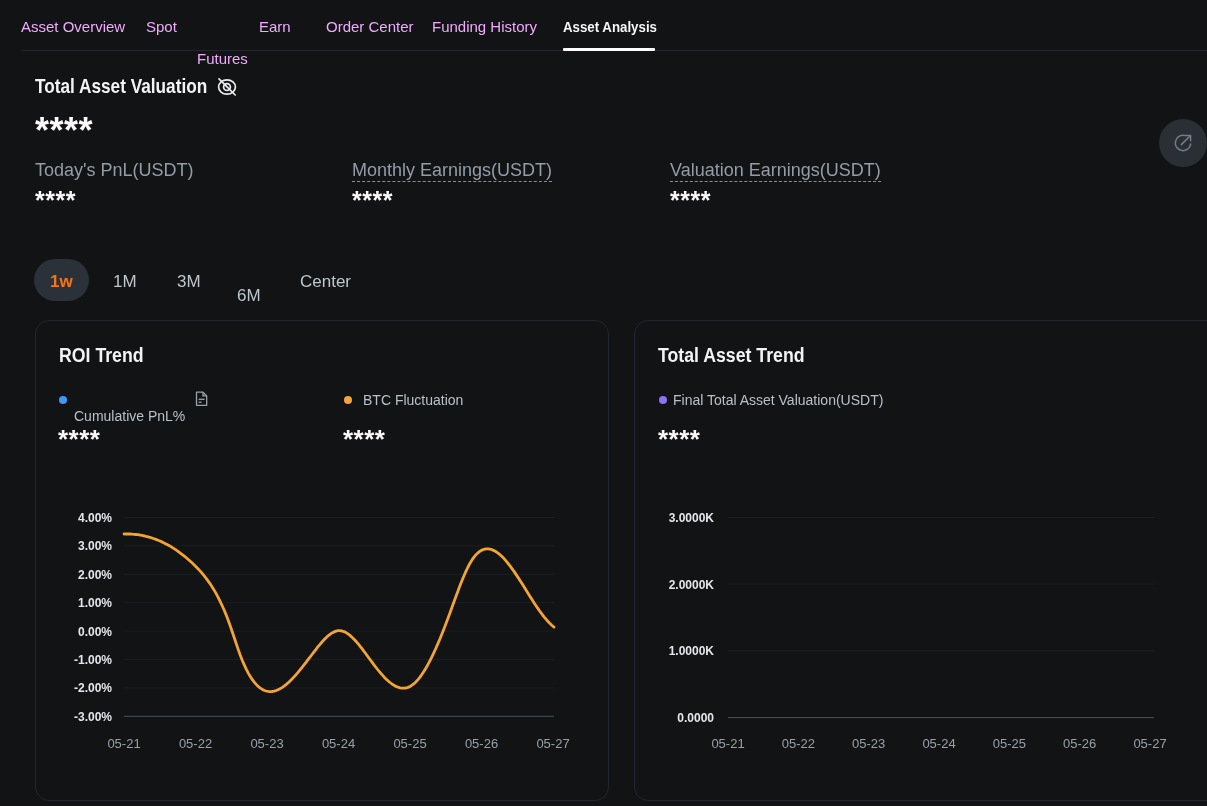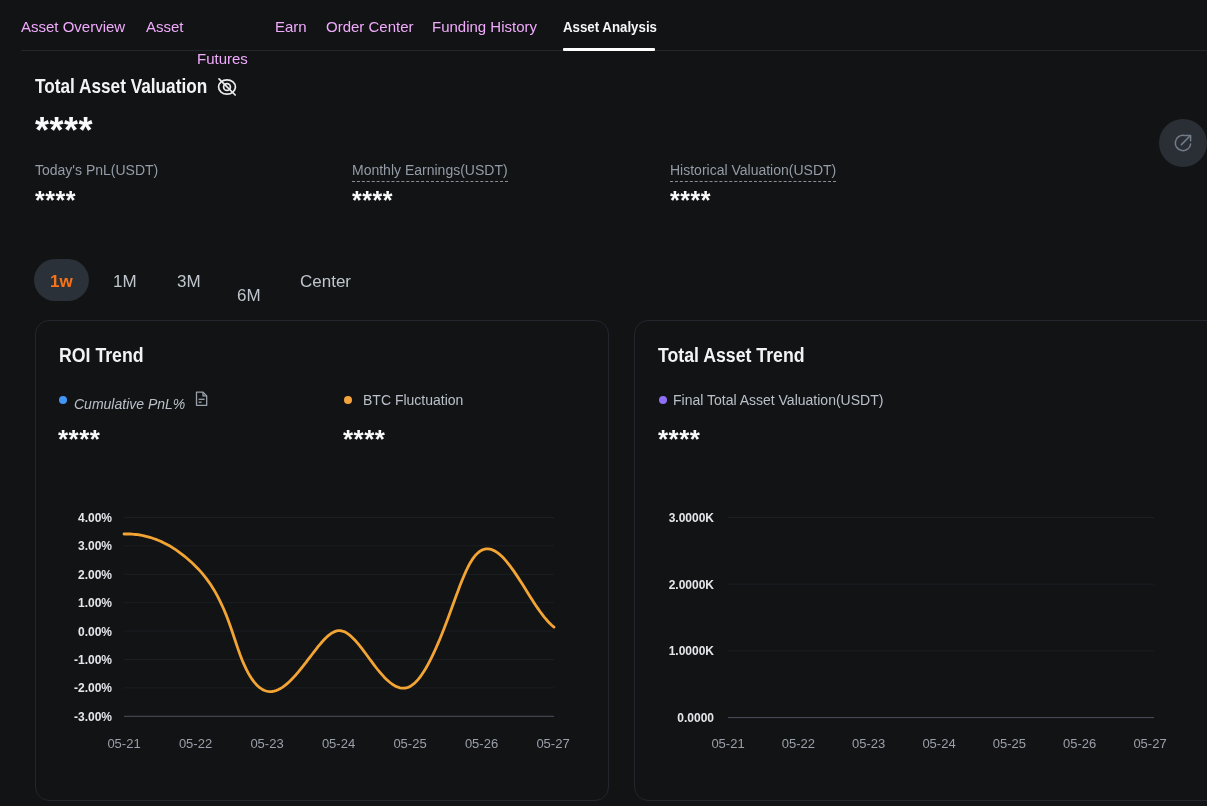--- a/index.html
+++ b/index.html
@@ -2,53 +2,53 @@
 <html><head>
 <meta charset="utf-8">
 <style>
   * { margin:0; padding:0; box-sizing:border-box; }
   html,body { width:1207px; height:806px; background:#121315; overflow:hidden;
     font-family:"Liberation Sans",sans-serif; position:relative; }
   .abs { position:absolute; }
   .tab { position:absolute; top:19px; font-size:15px; line-height:16px; color:#f0abfc; white-space:nowrap; }
   .tab.active { color:#F5F6F7; font-weight:700; display:inline-block; transform:scaleX(0.885); transform-origin:left; }
   .stars { position:absolute; color:#FAFAFA; font-weight:700; letter-spacing:0.5px; white-space:nowrap; }
-  .statlabel { position:absolute; font-size:14px; line-height:17px; color:#949CA7; white-space:nowrap; }
+  .statlabel { position:absolute; font-size:18px; line-height:17px; color:#949CA7; white-space:nowrap; }
   .dotted { border-bottom:1px dashed #878E99; padding-bottom:2px; }
   .rangetxt { position:absolute; font-size:17px; line-height:20px; color:#BFC5CC; white-space:nowrap; }
   .card { position:absolute; top:320px; height:481px; background:#121315;
     border:1px solid #23262E; border-radius:14px; }
   .cardtitle { position:absolute; font-size:20px; line-height:24px; font-weight:700; color:#F2F3F5; white-space:nowrap; transform:scaleX(0.885); transform-origin:left; }
   .legend { position:absolute; font-size:14px; line-height:17px; color:#B9C0C9; white-space:nowrap; }
   .dot { position:absolute; width:8px; height:8px; border-radius:50%; }
 </style>
 </head>
 <body>
 
 <div class="abs" style="left:21px;top:50px;width:1186px;height:1px;background:#23262C;"></div>
 <span class="tab" style="left:21px;">Asset Overview</span>
-<span class="tab" style="left:146px;">Asset</span>
+<span class="tab" style="left:146px;">Spot</span>
 <span class="tab" style="left:197px;margin-top:32px;">Futures</span>
-<span class="tab" style="left:275px;">Earn</span>
+<span class="tab" style="left:259px;">Earn</span>
 <span class="tab" style="left:326px;">Order Center</span>
 <span class="tab" style="left:432px;">Funding History</span>
 <span class="tab active" style="left:563px;">Asset Analysis</span>
 <div class="abs" style="left:563px;top:48px;width:92px;height:3px;background:#FFFFFF;border-radius:1px;"></div>
 
 <div class="abs" style="left:35px;top:74px;font-size:21px;line-height:23px;font-weight:700;color:#F2F3F5;transform:scaleX(0.82);transform-origin:left;white-space:nowrap;">Total Asset Valuation</div>
 <svg class="abs" style="left:216px;top:76px;" width="22" height="22" viewBox="0 0 22 22" fill="none" stroke="#EAECEF" stroke-width="1.7" stroke-linecap="round">
   <ellipse cx="11" cy="11" rx="8.4" ry="7.2"></ellipse>
   <circle cx="11" cy="11" r="3.4"></circle>
   <line x1="3" y1="2.8" x2="19.2" y2="19"></line>
 </svg>
 <div class="stars" style="left:35px;top:110px;font-size:36px;">****</div>
 
 <div class="statlabel" style="left:35px;top:162px;">Today's PnL(USDT)</div>
 <div class="statlabel dotted" style="left:352px;top:162px;">Monthly Earnings(USDT)</div>
-<div class="statlabel dotted" style="left:670px;top:162px;">Historical Valuation(USDT)</div>
+<div class="statlabel dotted" style="left:670px;top:162px;">Valuation Earnings(USDT)</div>
 <div class="stars" style="left:35px;top:186px;font-size:25px;">****</div>
 <div class="stars" style="left:352px;top:186px;font-size:25px;">****</div>
 <div class="stars" style="left:670px;top:186px;font-size:25px;">****</div>
 
 <div class="abs" style="left:1159px;top:119px;width:48px;height:48px;border-radius:50%;background:#2A2F36;"></div>
 <svg class="abs" style="left:1171px;top:131px;" width="24" height="24" viewBox="0 0 24 24" fill="none" stroke="#737C89" stroke-width="1.5" stroke-linecap="round" stroke-linejoin="round">
   <path d="M13.34 4.42 A7.7 7.7 0 1 0 19.63 13.07"></path>
   <path d="M10.4 13.6 L19.2 4.8"></path>
   <path d="M14.2 4.4 L19.6 4.4 L19.6 9.8"></path>
 </svg>
@@ -56,21 +56,21 @@
 <div class="abs" style="left:34px;top:259px;width:55px;height:42px;border-radius:21px;background:#2B3139;"></div>
 <div class="rangetxt" style="left:50px;top:272px;color:#f97316;font-weight:700;">1w</div>
 <div class="rangetxt" style="left:113px;top:272px;">1M</div>
 <div class="rangetxt" style="left:177px;top:272px;">3M</div>
 <div class="rangetxt" style="left:237px;top:286px;">6M</div>
 <div class="rangetxt" style="left:300px;top:272px;">Center</div>
 
 <div class="card" style="left:35px;width:574px;"></div>
 <div class="cardtitle" style="left:59px;top:343px;">ROI Trend</div>
 <div class="dot" style="left:59px;top:396px;background:#4195F5;"></div>
-<div class="legend" style="left:74px;top:396px;font-style:italic;">Cumulative PnL%</div>
+<div class="legend" style="left:74px;top:408px;">Cumulative PnL%</div>
 <svg class="abs" style="left:194px;top:391px;" width="15" height="16" viewBox="0 0 15 16" fill="none" stroke="#9AA2AD" stroke-width="1.3" stroke-linejoin="round">
   <path d="M2.5 1.2 H9 L12.7 4.9 V14.3 H2.5 Z"></path>
   <path d="M9 1.2 V4.9 H12.7"></path>
   <path d="M4.6 8.3 H10.6"></path>
   <path d="M4.6 11.2 H7.6"></path>
 </svg>
 <div class="dot" style="left:344px;top:396px;background:#F5A33C;"></div>
 <div class="legend" style="left:352px;top:392px;margin-left:11px;">BTC Fluctuation</div>
 <div class="stars" style="left:58px;top:424px;font-size:26px;">****</div>
 <div class="stars" style="left:343px;top:424px;font-size:26px;">****</div>

